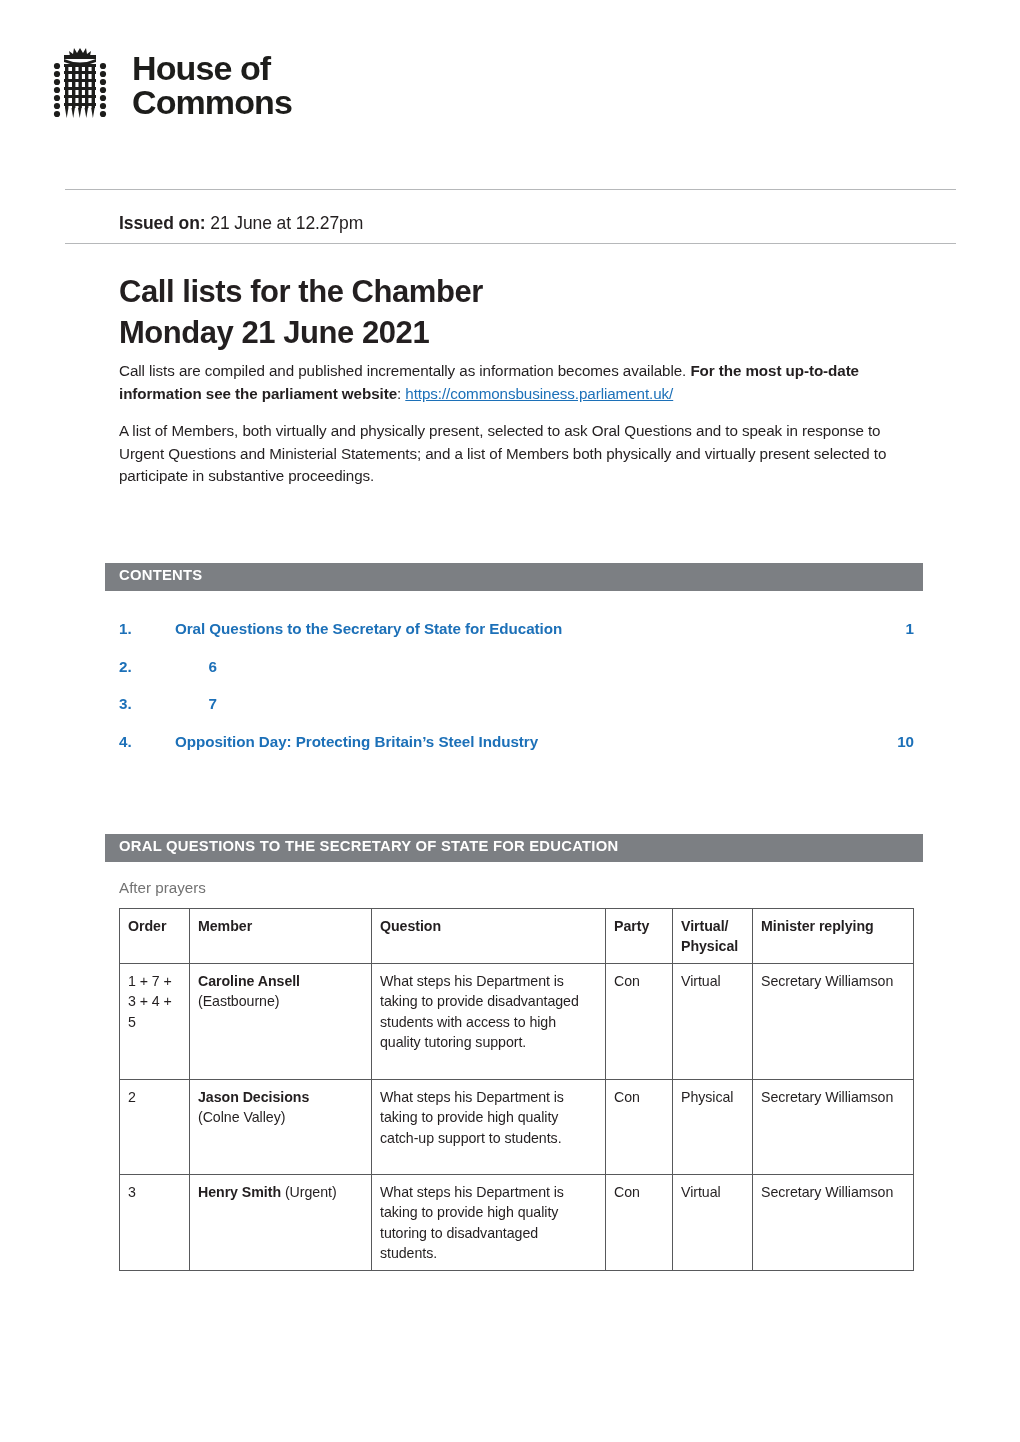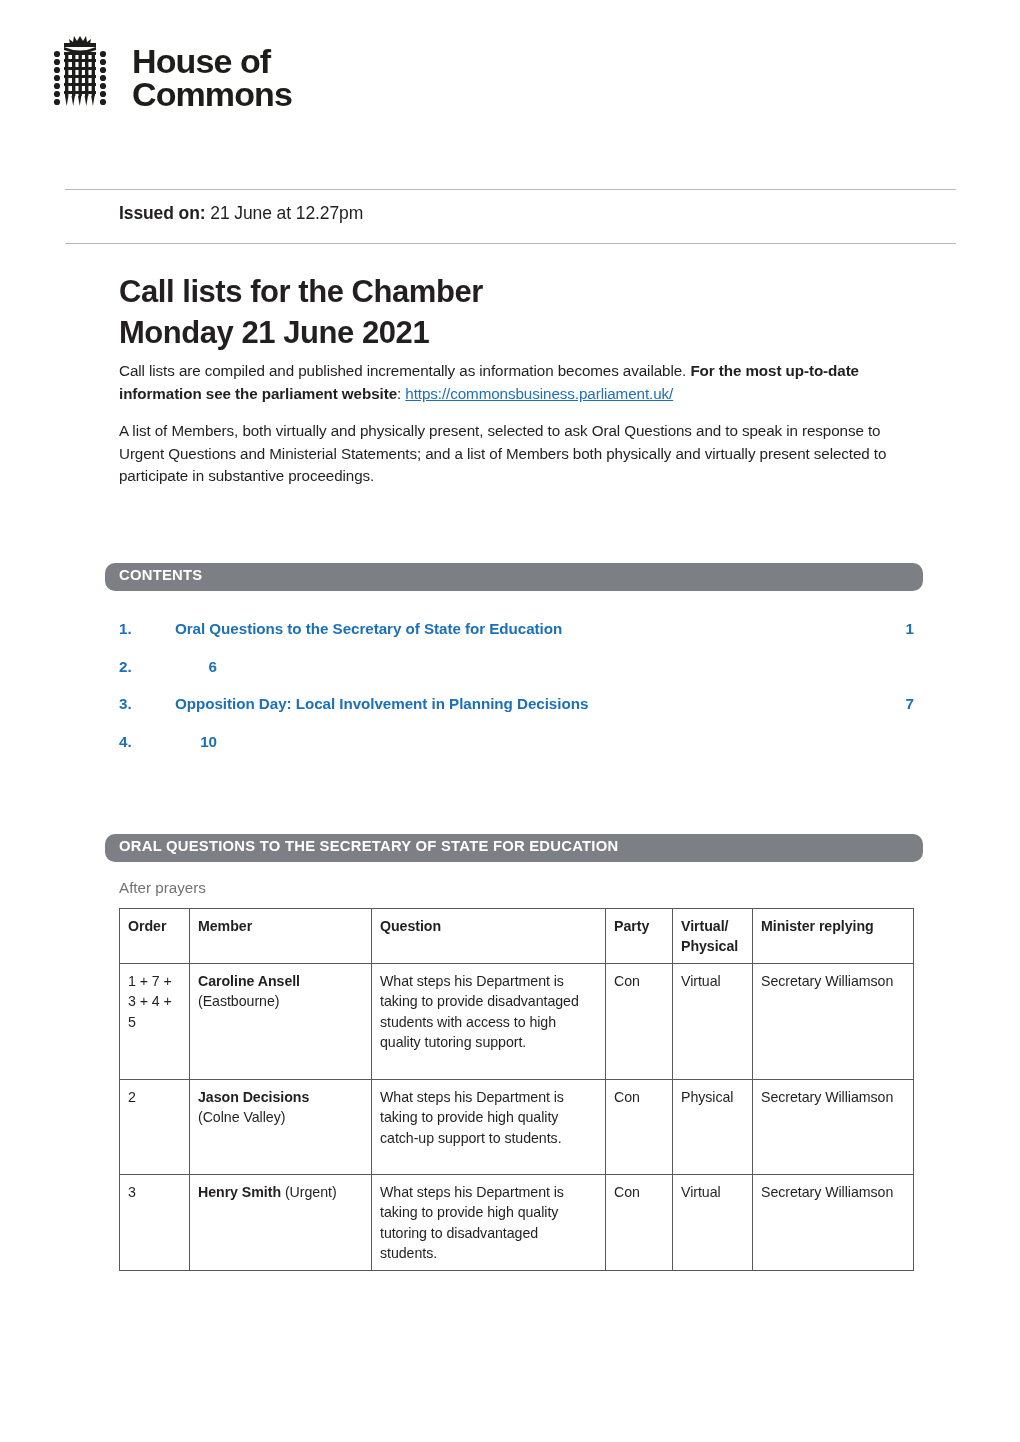--- a/index.html
+++ b/index.html
@@ -12,23 +12,23 @@
     font-family: "Liberation Sans", sans-serif;
     color: #231f20;
     position: relative;
     overflow: hidden;
   }
 
   
   .masthead {
     position: absolute;
     left: 44px;
-    top: 34px;
+    top: 46px;
     display: flex;
-    align-items: flex-end;
+    align-items: center;
   }
   .portcullis {
     width: 72px;
     height: 78px;
     display: block;
   }
   .wordmark {
     margin-left: 16px;
     margin-top: 2px;
     font-family: "Liberation Sans", sans-serif;
@@ -47,21 +47,21 @@
     width: 891px;
     height: 1px;
     background: #b6b8ba;
   }
   .rule-top { top: 189px; }
   .rule-bottom { top: 243px; }
 
   .issued {
     position: absolute;
     left: 119px;
-    top: 203px;
+    top: 213px;
     font-size: 17.5px;
     letter-spacing: -0.1px;
     color: #231f20;
   }
   .issued b { font-weight: bold; }
 
   
   .title {
     position: absolute;
     left: 119px;
@@ -90,21 +90,20 @@
 
   
   .bar {
     position: absolute;
     left: 105px;
     width: 818px;
     background: #7c7f83;
     color: #ffffff;
     font-weight: bold;
     letter-spacing: 0.25px;
-    border-radius: 10px;
   }
   .bar span { display: block; padding: 5px 0 5px 14px; }
   #contents-bar { top: 563px; height: 28px; font-size: 14.8px; }
   #contents-bar span { padding-top: 4px; }
   #section-bar  { top: 834px; height: 28px; font-size: 14.8px; }
   #section-bar span { padding-top: 4px; }
 
   
   .toc {
     position: absolute;
@@ -254,25 +253,25 @@
     <span class="toc-num">1.</span>
     <span class="toc-label">Oral Questions to the Secretary of State for Education</span>
     <span class="toc-page">1</span>
   </div>
   <div class="toc-row two-line">
     <span class="toc-num">2.</span>
     <span class="toc-page">6</span>
   </div>
   <div class="toc-row">
     <span class="toc-num">3.</span>
-    <span class="toc-label">Opposition Day: Local Involvement in Planning Decisions</span>
     <span class="toc-page">7</span>
   </div>
   <div class="toc-row">
     <span class="toc-num">4.</span>
+    <span class="toc-label">Opposition Day: Protecting Britain’s Steel Industry</span>
     <span class="toc-page">10</span>
   </div>
 </div>
 
 <div class="bar" id="section-bar">
   <span>ORAL QUESTIONS TO THE SECRETARY OF STATE FOR EDUCATION</span>
 </div>
 
 <div class="after-prayers">After prayers</div>
 

